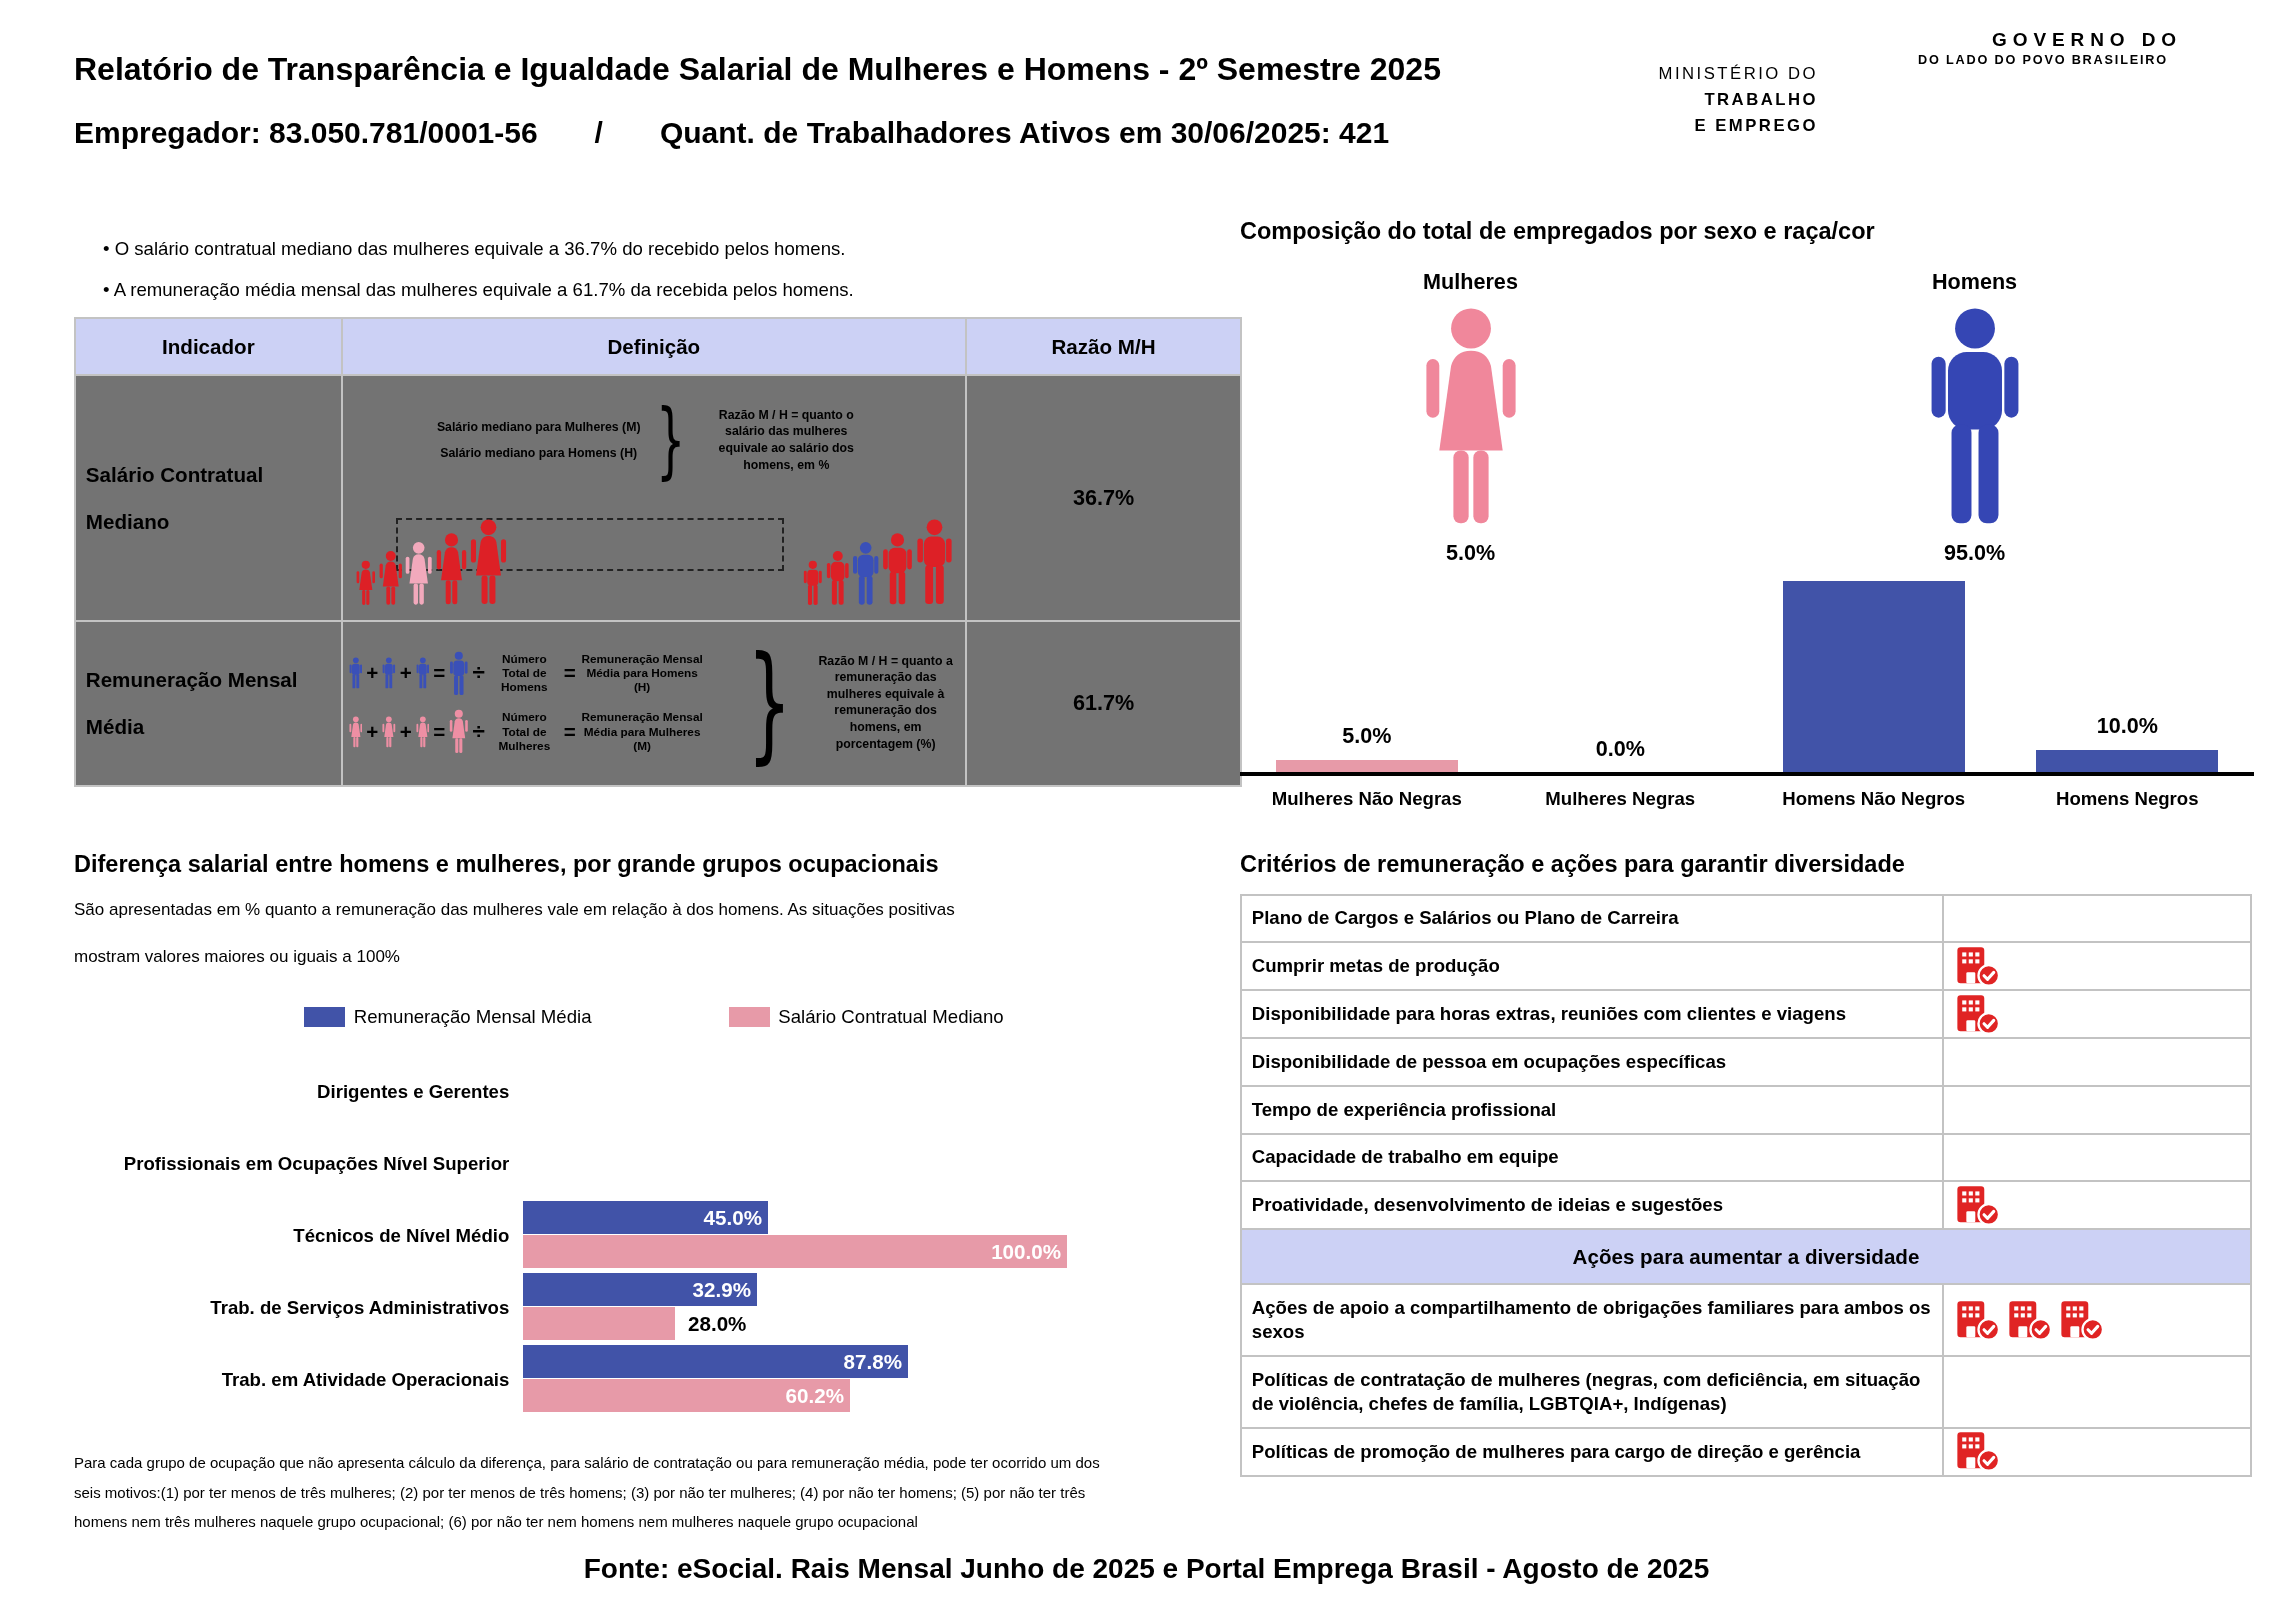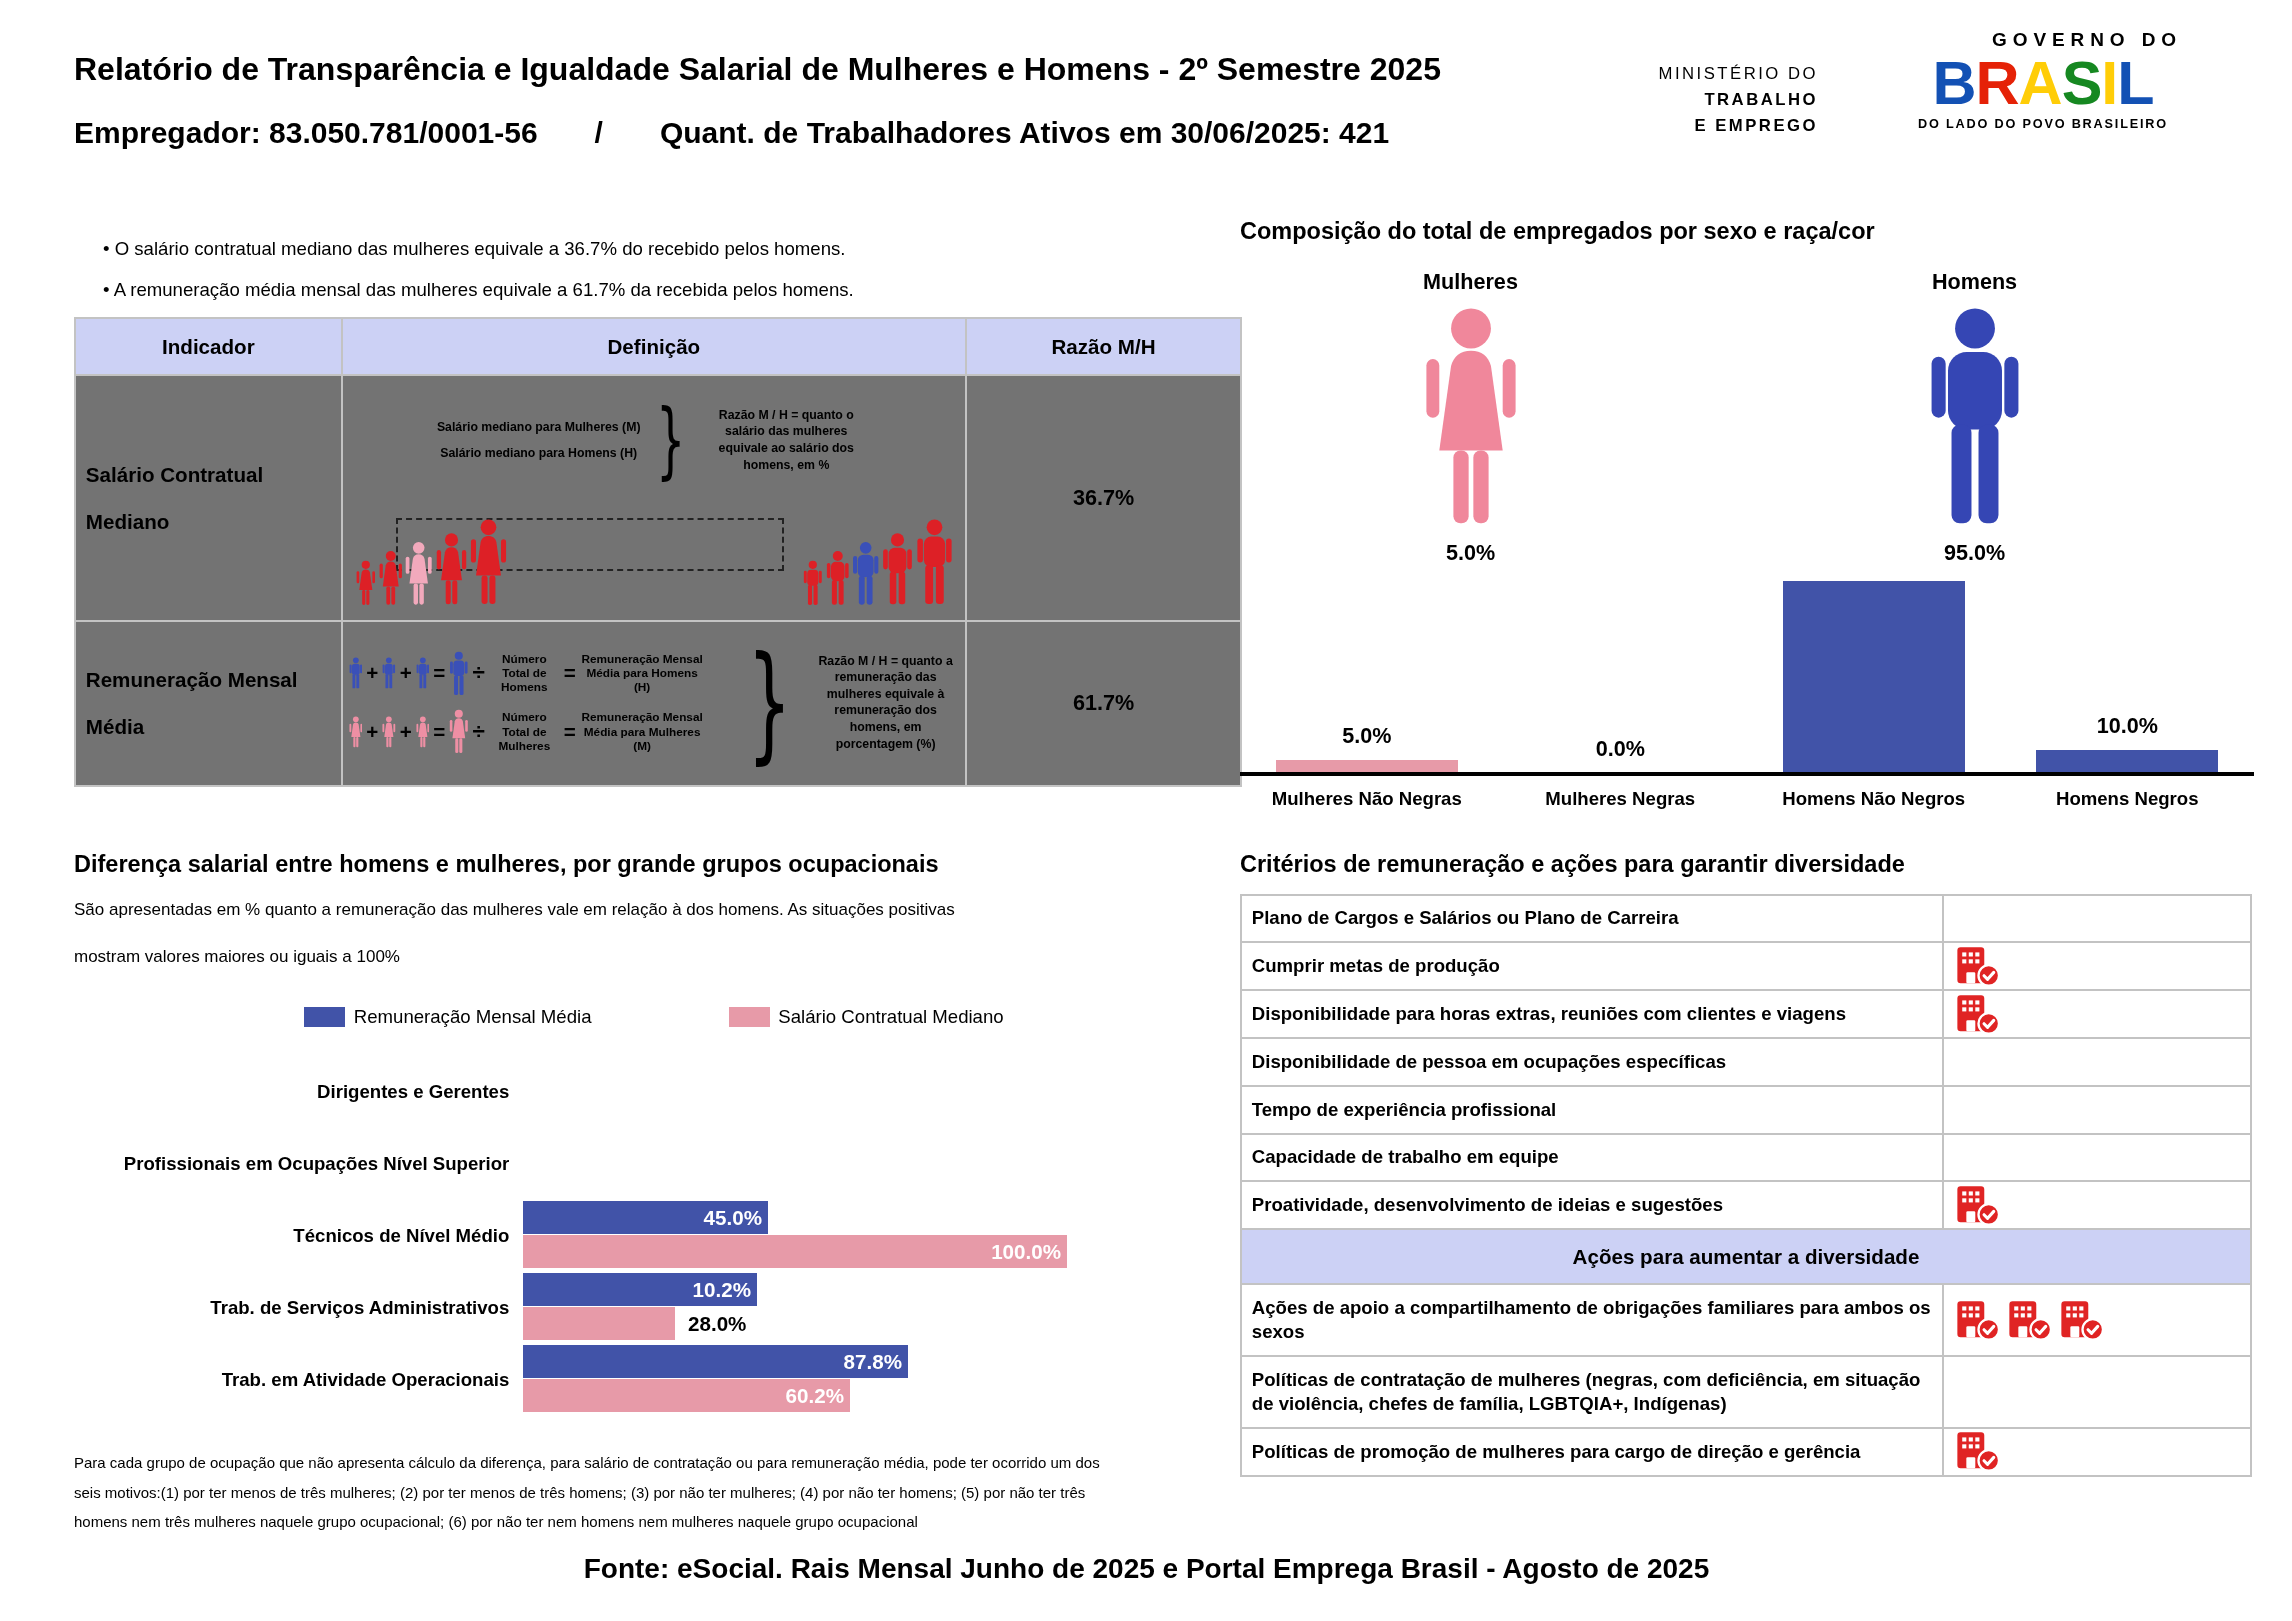--- a/index.html
+++ b/index.html
@@ -137,21 +137,20 @@
   <div class="hdr-sub">
     <span>Empregador: 83.050.781/0001-56</span><span class="sep">/</span><span>Quant. de Trabalhadores Ativos em 30/06/2025: 421</span>
   </div>
   <div class="ministry">
     <div class="m1">MINISTÉRIO DO</div>
     <div class="m2">TRABALHO</div>
     <div class="m3">E EMPREGO</div>
   </div>
   <div class="govlogo">
     <div class="g-top">GOVERNO DO</div>
-    <div class="g-word"><span class="lB">B</span><span class="lR">R</span><span class="lA">A</span><span class="lS">S</span><span class="lI">I</span><span class="lL">L</span></div>
     <div class="g-tag">DO LADO DO POVO BRASILEIRO</div>
   </div>
 
   <div class="sec-tl">
     <div class="bullet">• O salário contratual mediano das mulheres equivale a 36.7% do recebido pelos homens.</div>
     <div class="bullet">• A remuneração média mensal das mulheres equivale a 61.7% da recebida pelos homens.</div>
 
     <table class="mh-table">
       <tbody>
           <tr>
@@ -339,21 +338,21 @@
       <div class="occ-row">
         <div class="occ-label">Técnicos de Nível Médio</div>
         <div class="occ-bars">
           <div class="hbar top" style="width:245px; background:#4153a8;">45.0%</div>
           <div class="hbar bot" style="width:544px; background:#e79aa8;">100.0%</div>
         </div>
       </div>
       <div class="occ-row">
         <div class="occ-label">Trab. de Serviços Administrativos</div>
         <div class="occ-bars">
-          <div class="hbar top" style="width:234px; background:#4153a8;">10.2%</div>
+          <div class="hbar top" style="width:234px; background:#4153a8;">32.9%</div>
           <div class="hbar bot" style="width:152px; background:#e79aa8;"></div>
           <div class="hlab-out" style="left:165px;">28.0%</div>
         </div>
       </div>
       <div class="occ-row">
         <div class="occ-label">Trab. em Atividade Operacionais</div>
         <div class="occ-bars">
           <div class="hbar top" style="width:385px; background:#4153a8;">87.8%</div>
           <div class="hbar bot" style="width:327px; background:#e79aa8;">60.2%</div>
         </div>

